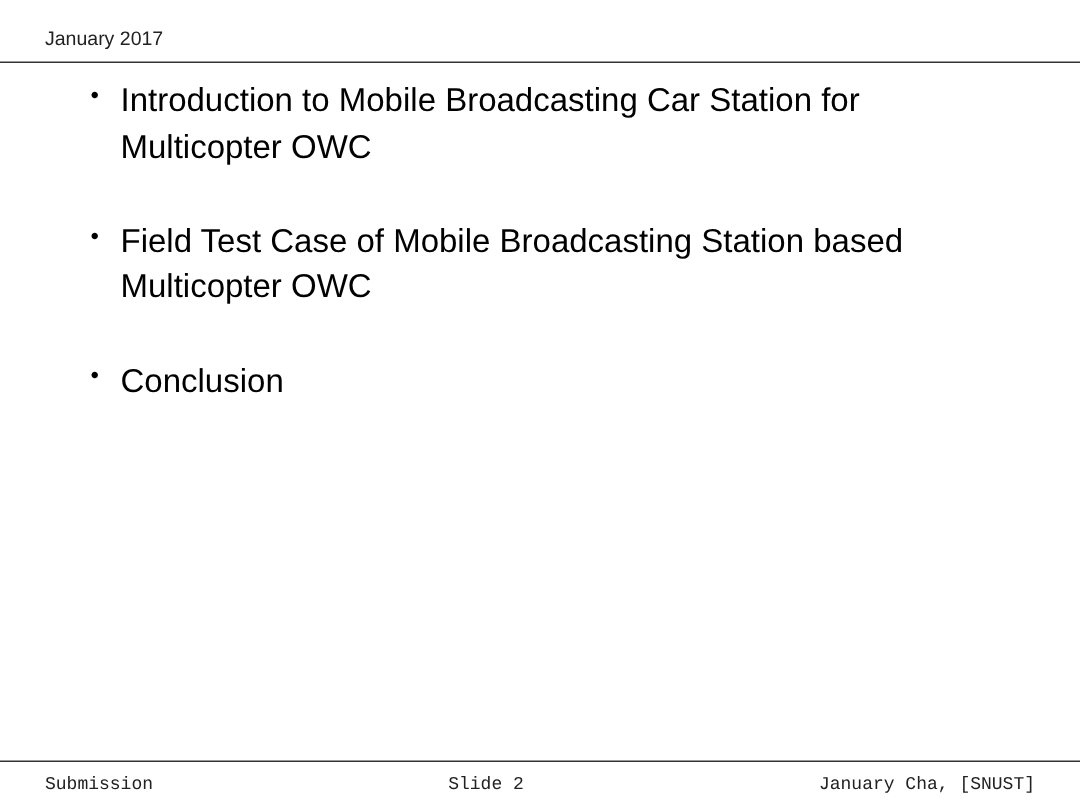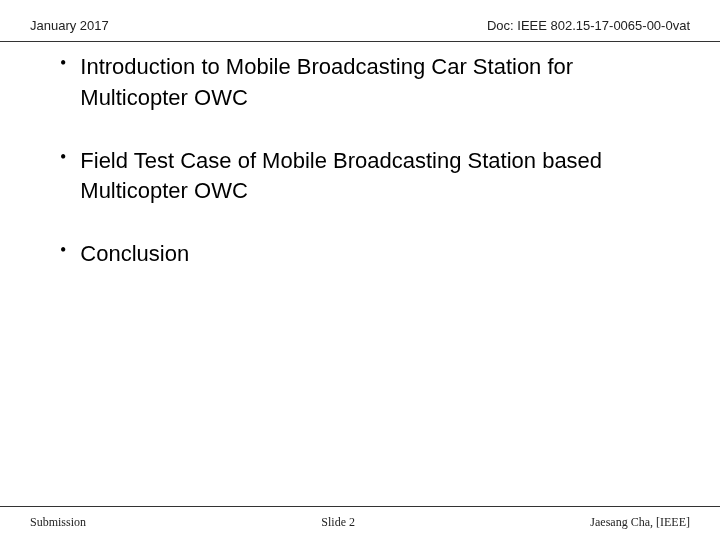--- a/index.html
+++ b/index.html
@@ -92,39 +92,38 @@
       right: 0;
       border-top: 1.5px solid #333;
       display: flex;
       justify-content: space-between;
       padding: 8px 30px 10px 30px;
     }
 
     .footer-left, .footer-center, .footer-right {
       font-size: 12px;
       color: #222;
-      font-family: Liberation Serif, serif;
+      font-family: Liberation Mono, monospace;
     }
 
     .footer-center {
       text-align: right;
     }
 
     .footer-right {
       text-align: right;
     }
   </style>
 </head>
 <body>
 
 <div class="slide">
 
   <div class="header">
     <span class="header-date">January 2017</span>
-    <span class="header-doc">Doc: IEEE 802.15-17-0065-00-0vat</span>
   </div>
 
 
   <div class="content-area">
 
     <div class="bullet-item">
       <span class="bullet-dot">•</span>
       <span class="bullet-text">Introduction to Mobile Broadcasting Car Station for Multicopter OWC</span>
     </div>
 
@@ -136,16 +135,16 @@
     <div class="bullet-item">
       <span class="bullet-dot">•</span>
       <span class="bullet-text">Conclusion</span>
     </div>
 
   </div>
 
   <div class="footer">
     <span class="footer-left">Submission</span>
     <span class="footer-center">Slide 2</span>
-    <span class="footer-right">Jaesang Cha, [IEEE]</span>
+    <span class="footer-right">January Cha, [SNUST]</span>
   </div>
 
 </div>
 
 </body></html>

